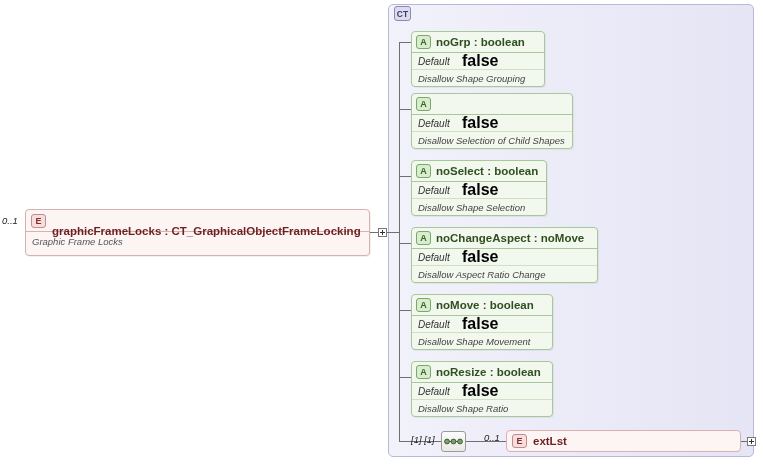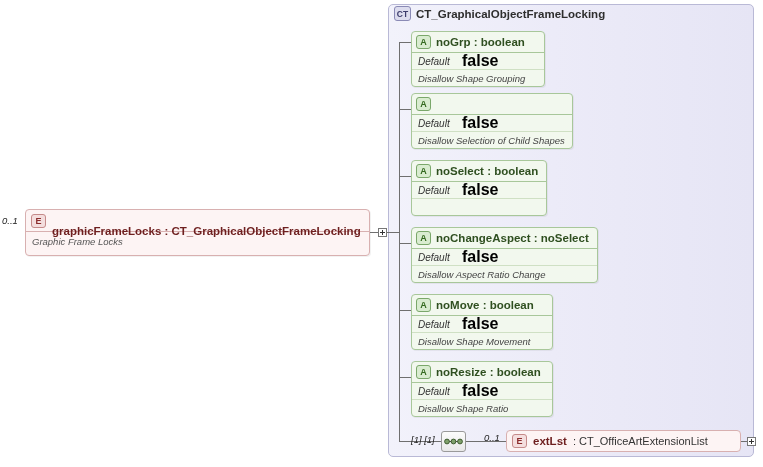--- a/index.html
+++ b/index.html
@@ -163,21 +163,20 @@
   .ext-type{font-size:11px;color:#333;}
 </style>
 </head>
 <body>
 
 <div class="canvas">
 
   <div class="ct-container"></div>
   <div class="ct-header">
     <span class="badge">CT</span>
-    <span class="ct-title">CT_GraphicalObjectFrameLocking</span>
   </div>
 
   <div class="occurs" style="left:2px;top:215px;">0..1</div>
   <div class="elem" style="left:25px;top:209px;width:345px;height:47px;">
     <div class="name-row">
       <span class="badge e">E</span>
       <span class="elem-name">graphicFrameLocks : CT_GraphicalObjectFrameLocking</span>
     </div>
     <div class="doc-row">
       <span class="doc-text">Graphic Frame Locks</span>
@@ -227,26 +226,29 @@
 
   <div class="attr" style="left:411px;top:160px;width:136px;height:56px;">
     <div class="name-row">
       <span class="badge a">A</span>
       <span class="attr-name">noSelect : boolean</span>
     </div>
     <div class="default-row">
       <span class="default-label">Default</span>
       <span class="default-value">false</span>
     </div>
+    <div class="doc-row">
+      <span class="doc-text">Disallow Shape Selection</span>
+    </div>
   </div>
 
   <div class="attr" style="left:411px;top:227px;width:187px;height:56px;">
     <div class="name-row">
       <span class="badge a">A</span>
-      <span class="attr-name">noChangeAspect : noSelect</span>
+      <span class="attr-name">noChangeAspect : noMove</span>
     </div>
     <div class="default-row">
       <span class="default-label">Default</span>
       <span class="default-value">false</span>
     </div>
     <div class="doc-row">
       <span class="doc-text">Disallow Aspect Ratio Change</span>
     </div>
   </div>
 
@@ -287,18 +289,17 @@
       <circle cx="18" cy="9.5" r="2.4" fill="#7ea06a" stroke="#3f5c2f" stroke-width="1"></circle>
     </svg>
   </div>
 
   <div class="line hline" style="left:466px;top:441px;width:40px;"></div>
   <div class="occurs" style="left:484px;top:432px;">0..1</div>
 
   <div class="ext-box" style="left:506px;top:430px;width:235px;height:22px;">
     <span class="badge e">E</span>
     <span class="ext-name">extLst</span>
-    <span class="ext-type">: CT_OfficeArtExtensionList</span>
   </div>
   <div class="line hline" style="left:741px;top:441px;width:6px;"></div>
   <div class="expander plus" style="left:747px;top:437px;"></div>
 
 </div>
 
 </body></html>

